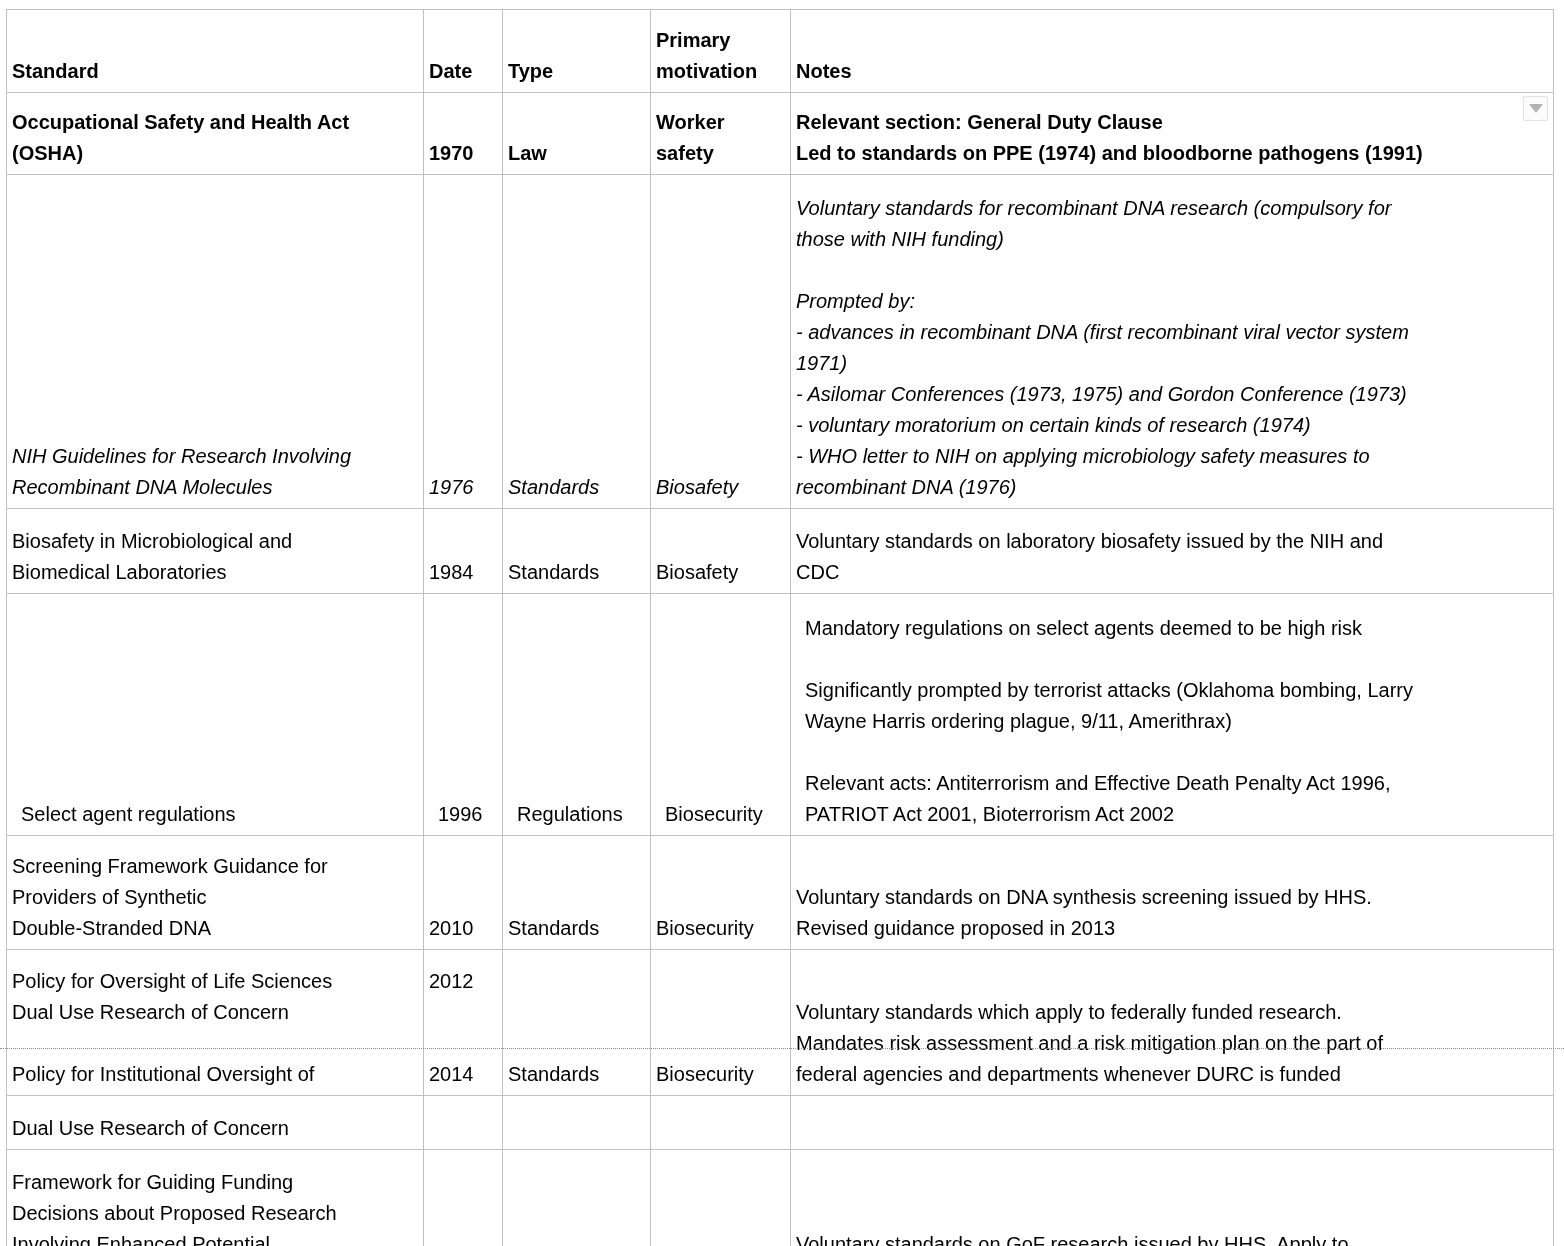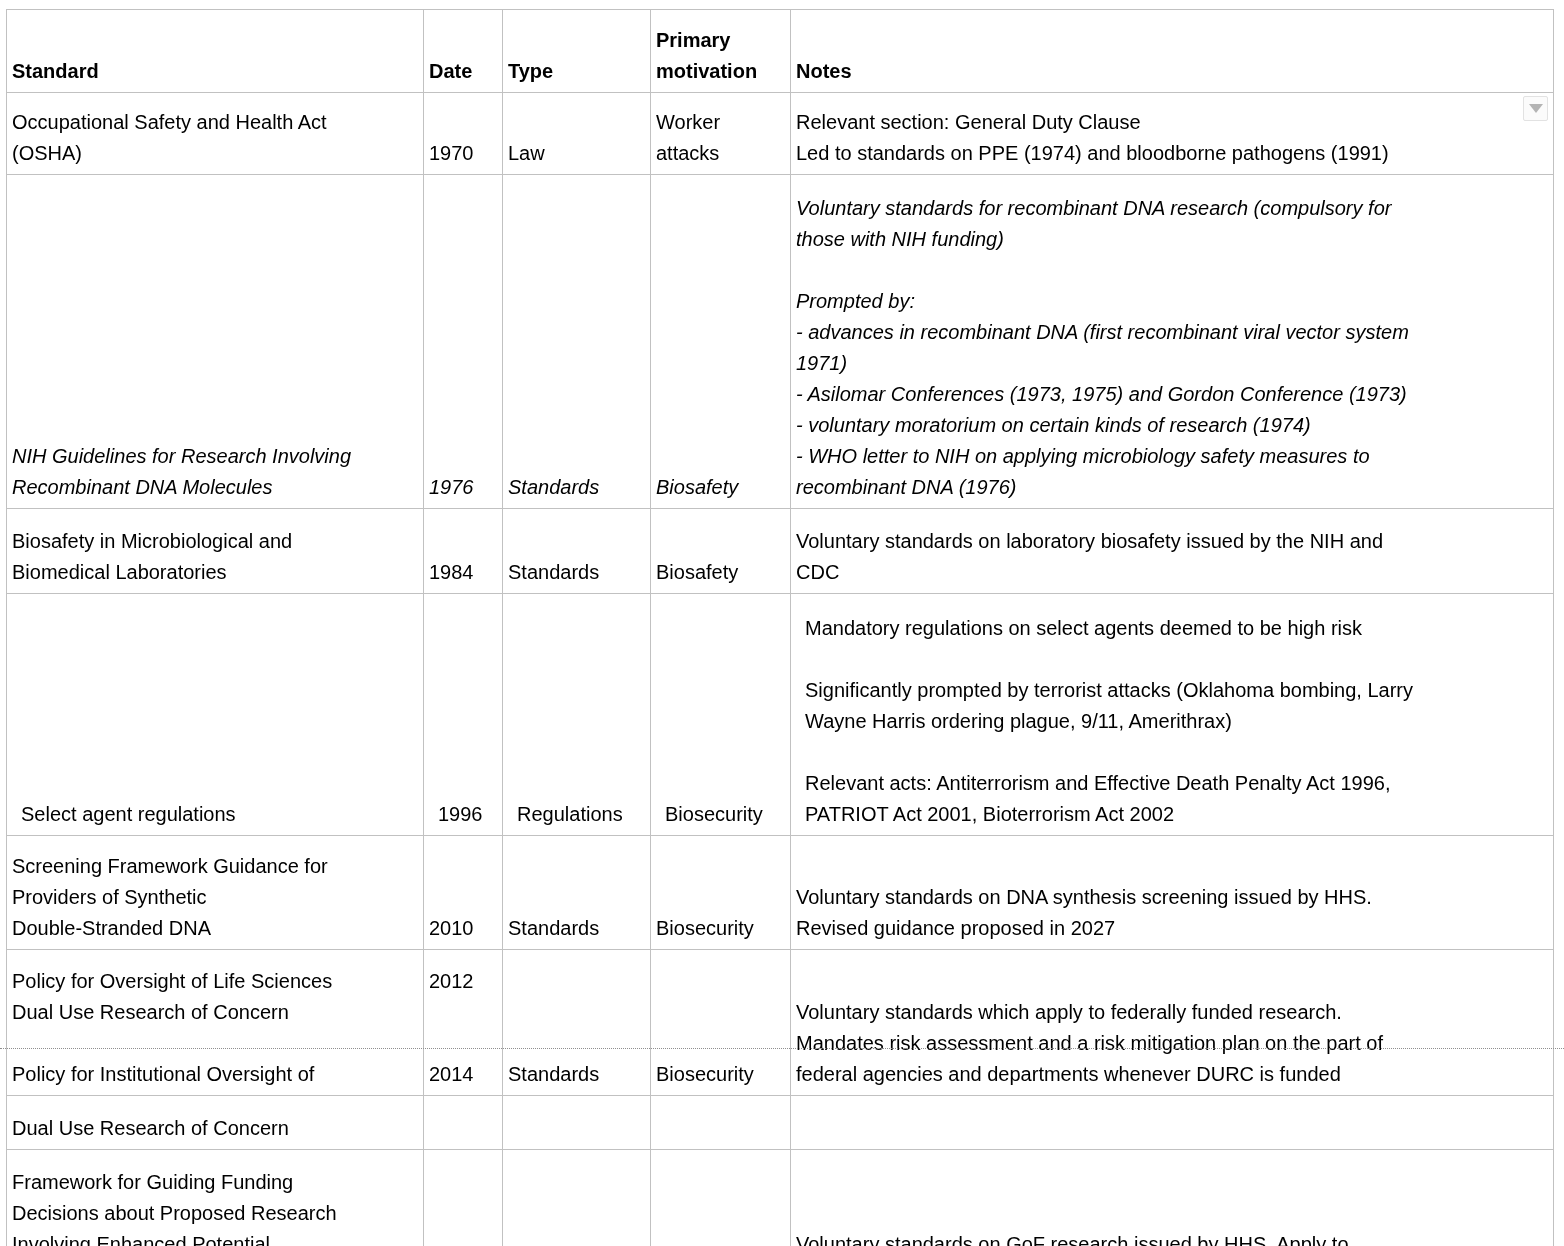--- a/index.html
+++ b/index.html
@@ -33,21 +33,21 @@
     background: #ffffff;
   }
   table.grid th {
     font-weight: 700;
     text-align: left;
   }
   .ct { white-space: pre-wrap; display: inline; }
   .col-date { }
   
   tr.rh-head > th { height: 75px; }
-  tr.rh-1 > td { height: 74px; }
+  tr.rh-1 > td { height: 74px; font-weight: bold; }
   tr.rh-2 > td { height: 326px; font-style: italic; }
   tr.rh-3 > td { height: 77px; margin-left: 35px; }
   tr.rh-4 > td { height: 234px; padding-left: 14px; }
   tr.rh-5 > td { height: 106px; }
   tr.rh-6 > td { height: 138px; }
   tr.rh-7 > td { height: 46px; }
   tr.rh-8 > td { height: 139px; }
   
   .dd-btn {
     position: absolute;
@@ -104,21 +104,21 @@
         <th><span class="ct">Notes</span></th>
       </tr>
     </thead>
     <tbody>
       <tr class="rh-1">
         <td><span class="ct">Occupational Safety and Health Act
 (OSHA)</span></td>
         <td class="col-date"><span class="ct">1970</span></td>
         <td><span class="ct">Law</span></td>
         <td><span class="ct">Worker
-attacks</span></td>
+safety</span></td>
         <td>
           <span class="ct">Relevant section: General Duty Clause
 Led to standards on PPE (1974) and bloodborne pathogens (1991)</span>
           <span class="dd-btn">
               <span class="dd-tri"></span>
             </span>
         </td>
       </tr>
       <tr class="rh-2">
         <td><span class="ct">NIH Guidelines for Research Involving
@@ -160,21 +160,21 @@
 PATRIOT Act 2001, Bioterrorism Act 2002</span></td>
       </tr>
       <tr class="rh-5">
         <td><span class="ct">Screening Framework Guidance for
 Providers of Synthetic
 Double-Stranded DNA</span></td>
         <td class="col-date"><span class="ct">2010</span></td>
         <td><span class="ct">Standards</span></td>
         <td><span class="ct">Biosecurity</span></td>
         <td><span class="ct">Voluntary standards on DNA synthesis screening issued by HHS.
-Revised guidance proposed in 2027</span></td>
+Revised guidance proposed in 2013</span></td>
       </tr>
       <tr class="rh-6">
         <td><span class="ct">Policy for Oversight of Life Sciences
 Dual Use Research of Concern
 
 Policy for Institutional Oversight of</span></td>
         <td class="col-date"><span class="ct">2012
 
 
 2014</span></td>

